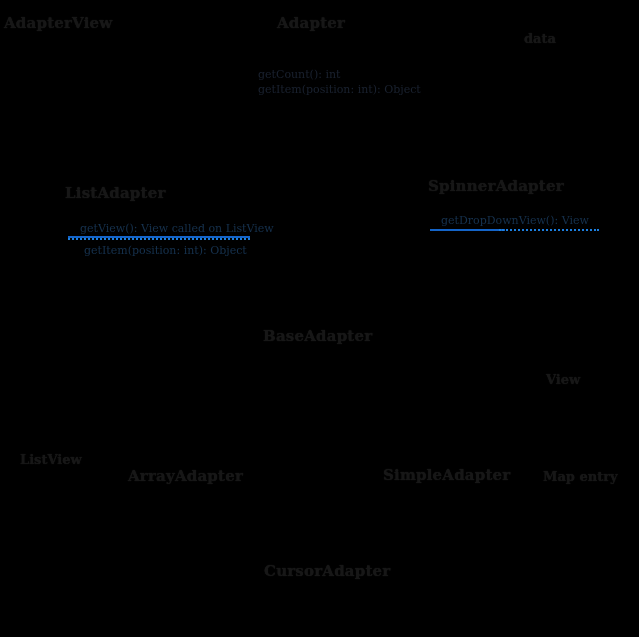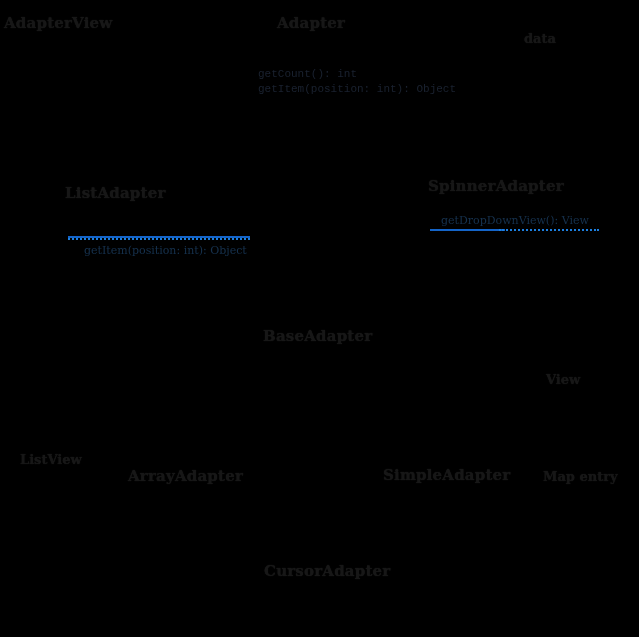--- a/index.html
+++ b/index.html
@@ -39,21 +39,20 @@
   }
   .attr-list {
     position: absolute;
     white-space: nowrap;
     font-size: 11px;
     line-height: 15px;
     color: #1a2230;
   }
   .attr-list div {
     white-space: nowrap;
-    font-family: Liberation Mono, monospace;
   }
   .link {
     position: absolute;
     height: 0;
     border-top-width: 2px;
     border-top-style: solid;
   }
   .link-solid {
     border-top-style: solid;
     border-top-color: #1464c8;
@@ -85,20 +84,21 @@
   <div class="node node-title" style="left:128px; top:467px;">ArrayAdapter</div>
   <div class="node node-title" style="left:383px; top:466px;">SimpleAdapter</div>
   <div class="node node-small" style="left:543px; top:469px;">Map entry</div>
   <div class="node node-title" style="left:264px; top:562px;">CursorAdapter</div>
 
   <div class="attr-list" style="left:258px; top:67px;">
     <div>getCount(): int</div>
     <div>getItem(position: int): Object</div>
   </div>
 
+  <div class="edge-label" style="left:80px; top:222px;">getView(): View  called on  ListView</div>
   <div class="link link-solid" style="left:68px; top:236px; width:182px;"></div>
   <div class="link link-dotted" style="left:68px; top:238px; width:182px;"></div>
   <div class="edge-label" style="left:84px; top:244px;">getItem(position: int): Object</div>
 
   <div class="edge-label" style="left:441px; top:214px;">getDropDownView(): View</div>
   <div class="link link-solid" style="left:430px; top:229px; width:75px;"></div>
   <div class="link link-dotted" style="left:499px; top:229px; width:100px;"></div>
 </div>
 
 </body></html>

